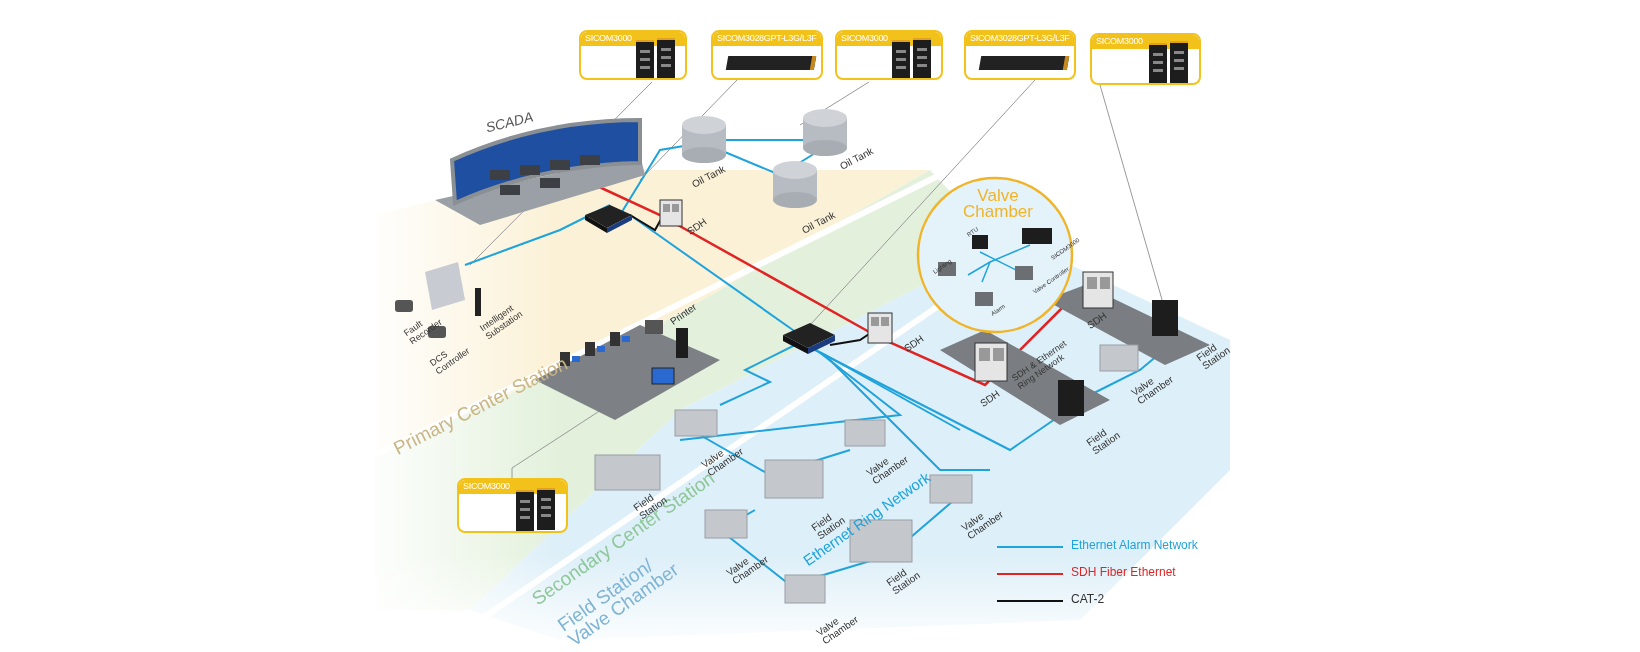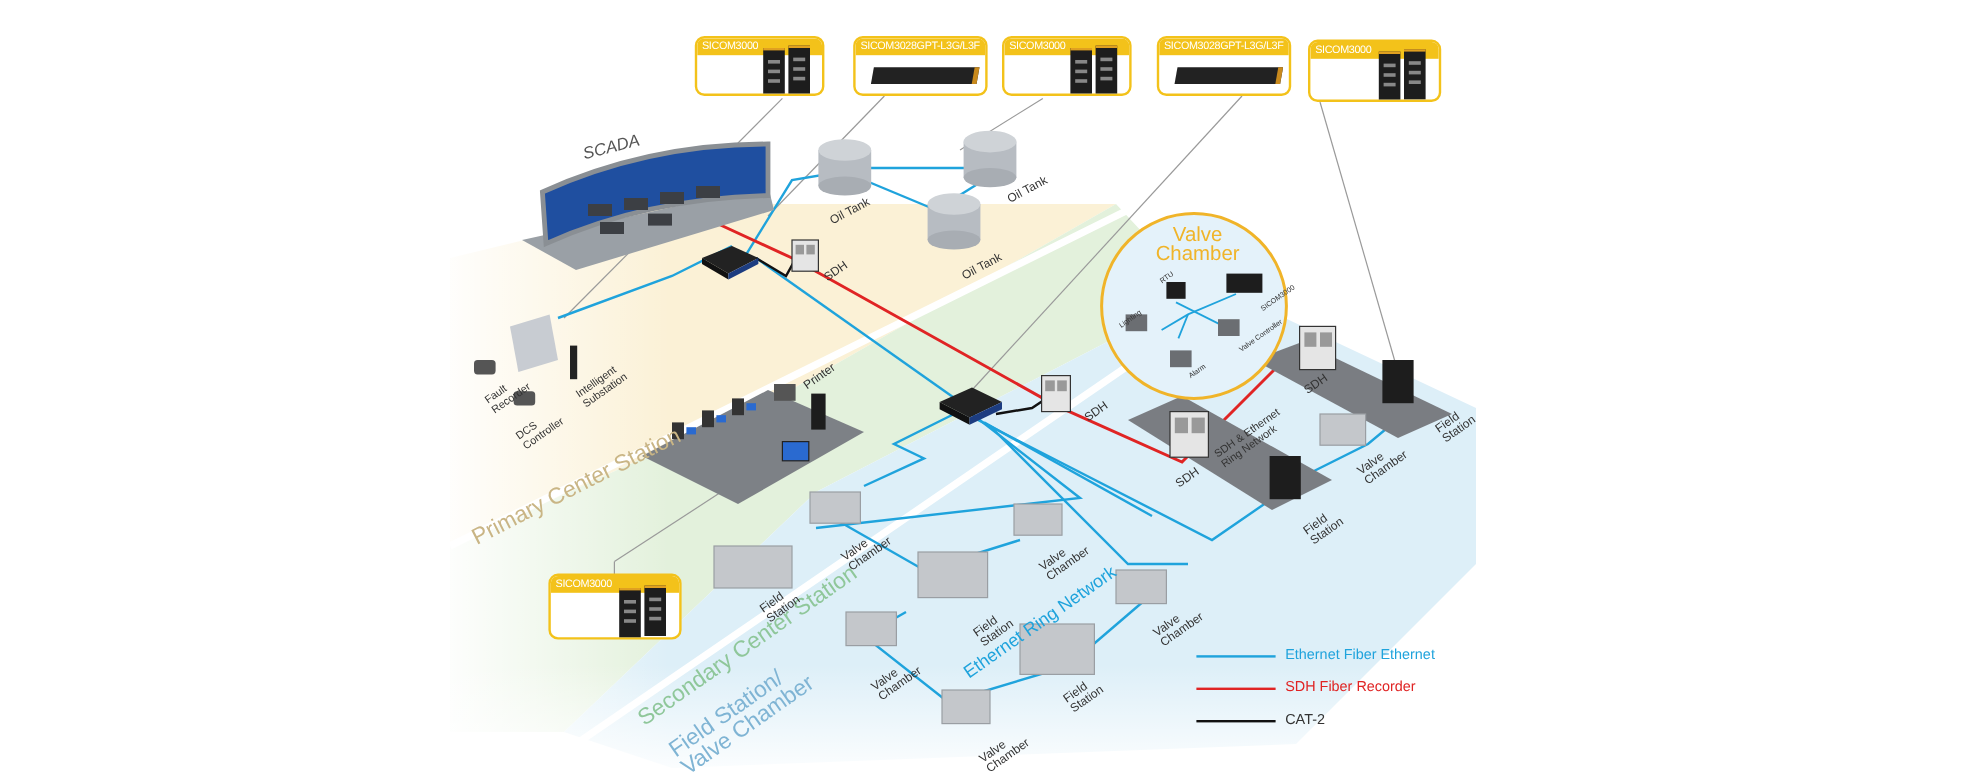--- a/index.html
+++ b/index.html
@@ -310,23 +310,23 @@
       </div>
     <div class="dev-tall" style="left:78px;top:8px">
         <i style="top:8px"></i>
         <i style="top:16px"></i>
         <i style="top:24px"></i>
       </div>
   </div>
 
   <div class="legend" style="top:536px">
     <div class="ln" style="background:#1fa3dc"></div>
-    <span class="tx" style="color:#1fa3dc">Ethernet Fiber Ethernet</span>
+    <span class="tx" style="color:#1fa3dc">Ethernet Alarm Network</span>
   </div>
   <div class="legend" style="top:563px">
     <div class="ln" style="background:#e02424"></div>
-    <span class="tx" style="color:#e02424">SDH Fiber Recorder</span>
+    <span class="tx" style="color:#e02424">SDH Fiber Ethernet</span>
   </div>
   <div class="legend" style="top:590px">
     <div class="ln" style="background:#111"></div>
     <span class="tx" style="color:#333">CAT-2</span>
   </div>
 </div>
 
 </body></html>

